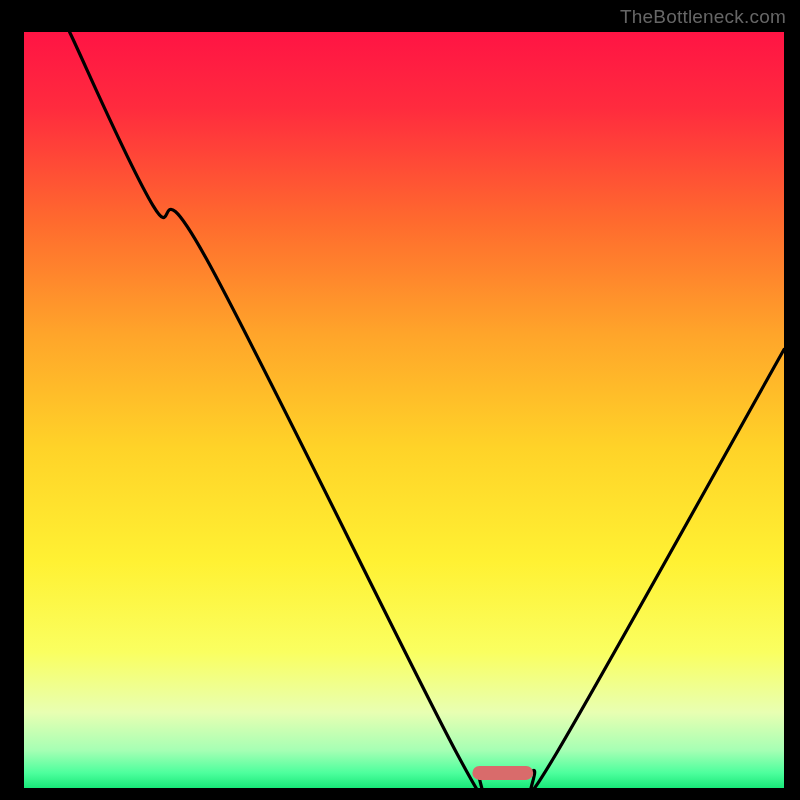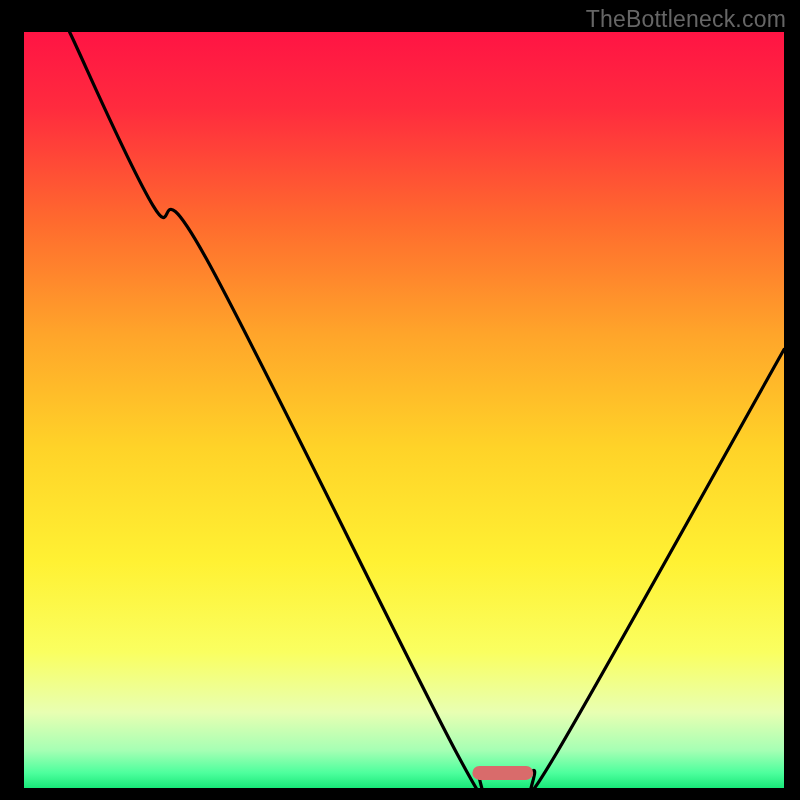--- a/index.html
+++ b/index.html
@@ -14,21 +14,21 @@
     position: relative;
     width: 800px;
     height: 800px;
     background: #000000;
   }
   .watermark {
     position: absolute;
     top: 6px;
     right: 14px;
     font-family: Arial, Helvetica, sans-serif;
-    font-size: 23px;
+    font-size: 19px;
     font-weight: 500;
     color: #666666;
     letter-spacing: 0.2px;
   }
   svg {
     display: block;
   }
 </style>
 </head>
 <body>

